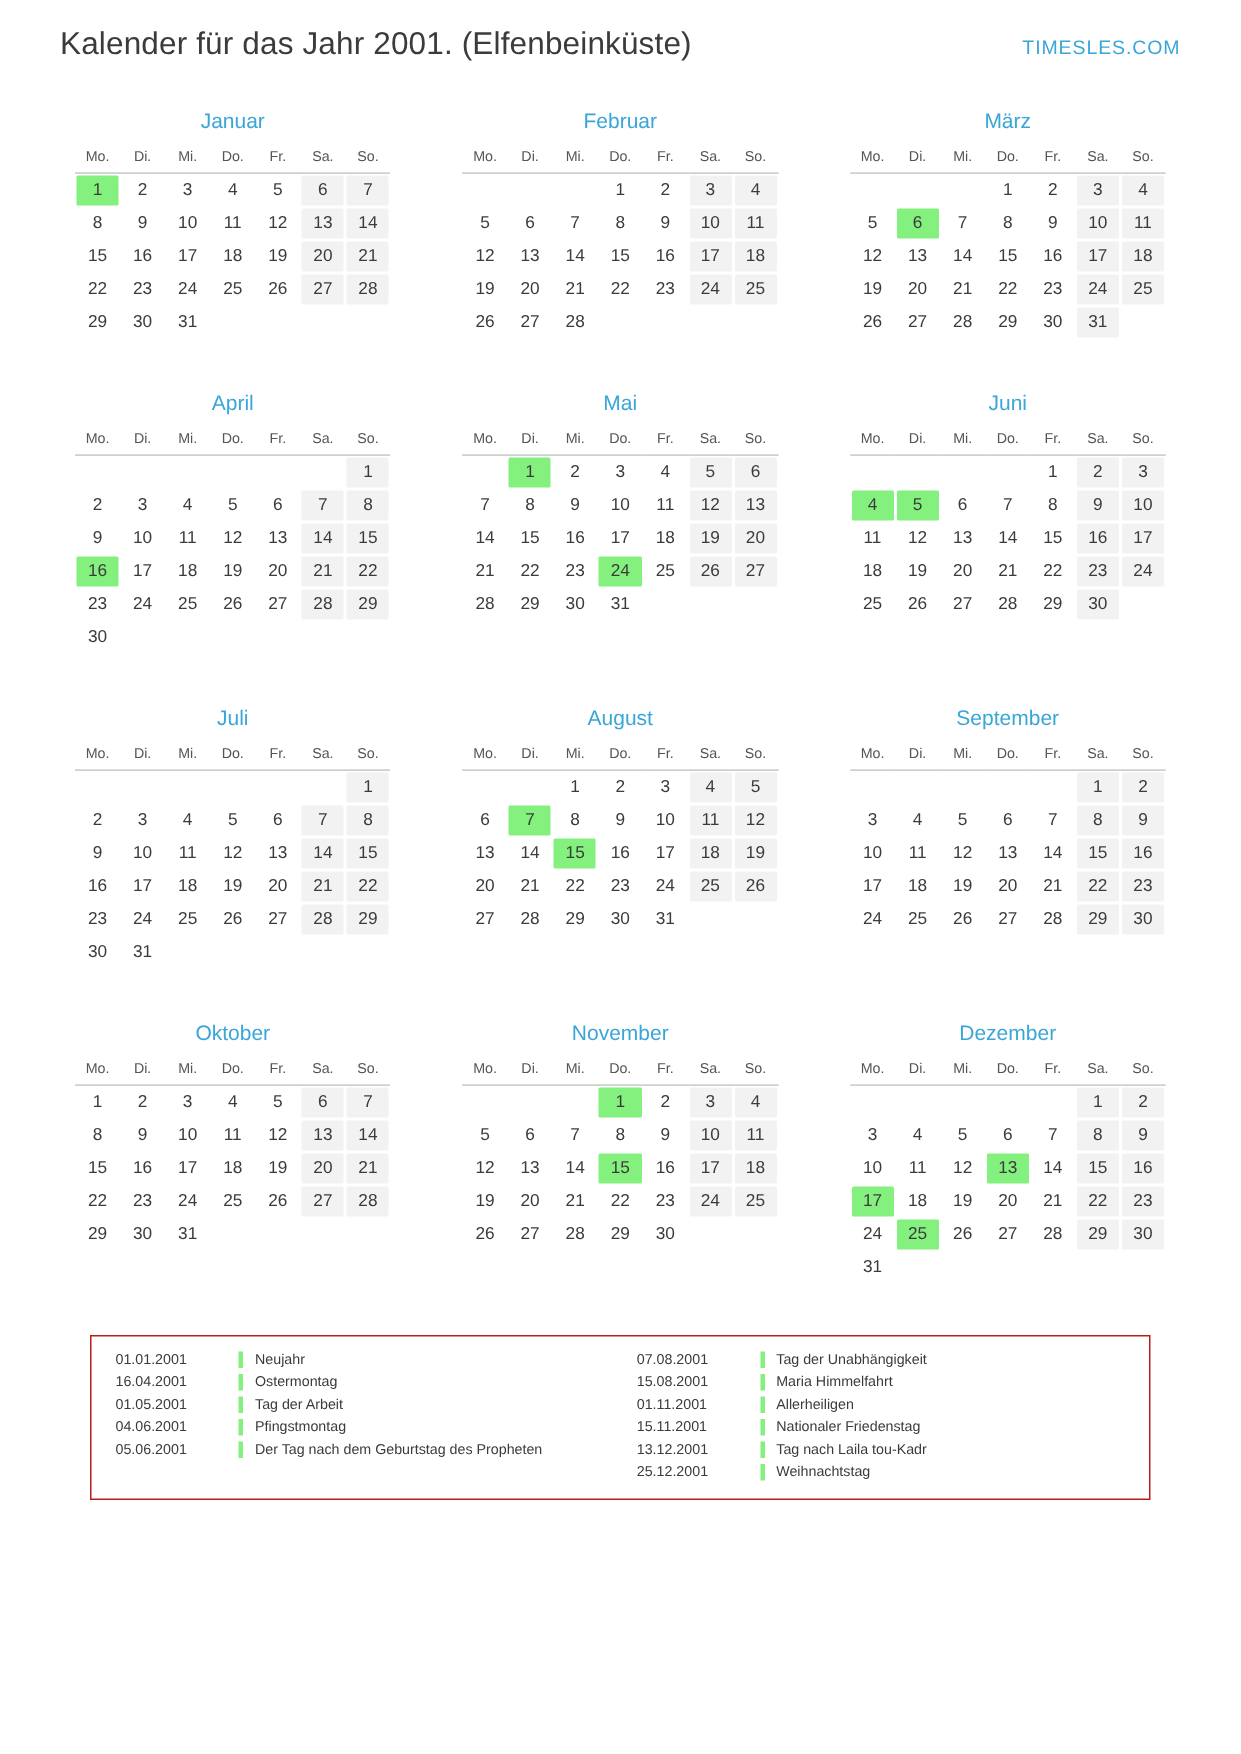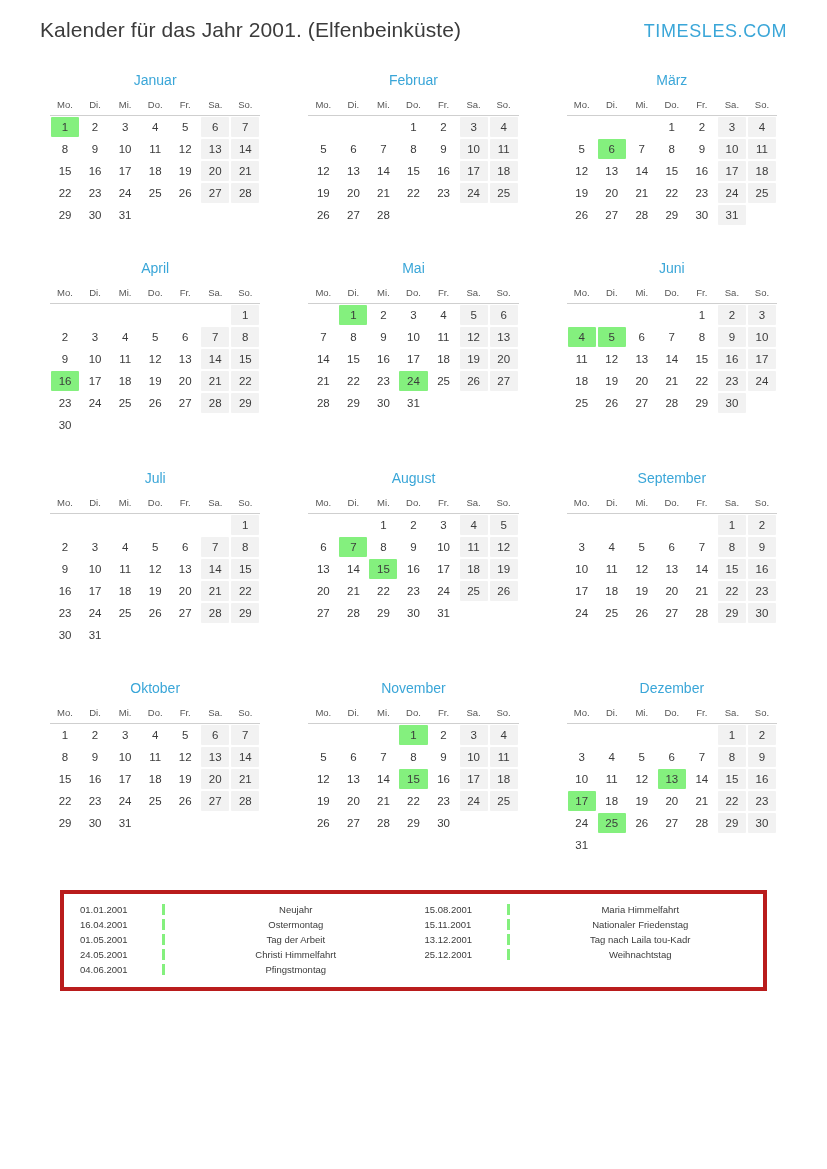--- a/index.html
+++ b/index.html
@@ -28,21 +28,21 @@
     justify-content: space-between;
     padding-top: 18px;
   }
   .title {
     font-size: 21px;
     font-weight: normal;
     color: #3b3b3b;
     letter-spacing: 0.1px;
   }
   .brand {
-    font-size: 18px;
+    font-size: 13px;
     color: #3aa6d8;
     letter-spacing: 0.6px;
   }
   
   .year {
     margin-top: 24px;
     display: grid;
     grid-template-columns: repeat(3, 1fr);
     grid-auto-rows: auto;
     column-gap: 16px;
@@ -96,21 +96,21 @@
   }
   td.empty .d {
     background: none;
   }
   
   .legend {
     position: absolute;
     left: 60px;
     right: 60px;
     top: 890px;
-    border: 4px solid #b91c1c;
+    border: 1px solid #b91c1c;
     box-sizing: border-box;
     padding: 8px 0 10px 10px;
     display: flex;
     gap: 0px;
   }
   .legend-col {
     width: 50%;
     box-sizing: border-box;
   }
   .legend-row {
@@ -129,21 +129,20 @@
   }
   .legend-bar {
     width: 3px;
     height: 11px;
     background: #84f07e;
     flex: 0 0 3px;
     margin-right: 8px;
   }
   .legend-text {
     flex: 1 1 auto;
-    text-align: center;
   }
 </style>
 </head>
 <body>
 
 <div class="page">
 
   <div class="header">
     <div class="title">Kalender für das Jahr 2001. (Elfenbeinküste)</div>
     <div class="brand">TIMESLES.COM</div>
@@ -1828,35 +1827,45 @@
           <div class="legend-date">16.04.2001</div>
           <div class="legend-bar"></div>
           <div class="legend-text">Ostermontag</div>
         </div>
         <div class="legend-row">
           <div class="legend-date">01.05.2001</div>
           <div class="legend-bar"></div>
           <div class="legend-text">Tag der Arbeit</div>
         </div>
         <div class="legend-row">
-          <div class="legend-date">24.05.2001</div>
-          <div class="legend-bar"></div>
-          <div class="legend-text">Christi Himmelfahrt</div>
-        </div>
-        <div class="legend-row">
           <div class="legend-date">04.06.2001</div>
           <div class="legend-bar"></div>
           <div class="legend-text">Pfingstmontag</div>
         </div>
+        <div class="legend-row">
+          <div class="legend-date">05.06.2001</div>
+          <div class="legend-bar"></div>
+          <div class="legend-text">Der Tag nach dem Geburtstag des Propheten</div>
+        </div>
       </div>
     <div class="legend-col" id="legend-right">
+        <div class="legend-row">
+          <div class="legend-date">07.08.2001</div>
+          <div class="legend-bar"></div>
+          <div class="legend-text">Tag der Unabhängigkeit</div>
+        </div>
         <div class="legend-row">
           <div class="legend-date">15.08.2001</div>
           <div class="legend-bar"></div>
           <div class="legend-text">Maria Himmelfahrt</div>
+        </div>
+        <div class="legend-row">
+          <div class="legend-date">01.11.2001</div>
+          <div class="legend-bar"></div>
+          <div class="legend-text">Allerheiligen</div>
         </div>
         <div class="legend-row">
           <div class="legend-date">15.11.2001</div>
           <div class="legend-bar"></div>
           <div class="legend-text">Nationaler Friedenstag</div>
         </div>
         <div class="legend-row">
           <div class="legend-date">13.12.2001</div>
           <div class="legend-bar"></div>
           <div class="legend-text">Tag nach Laila tou-Kadr</div>

